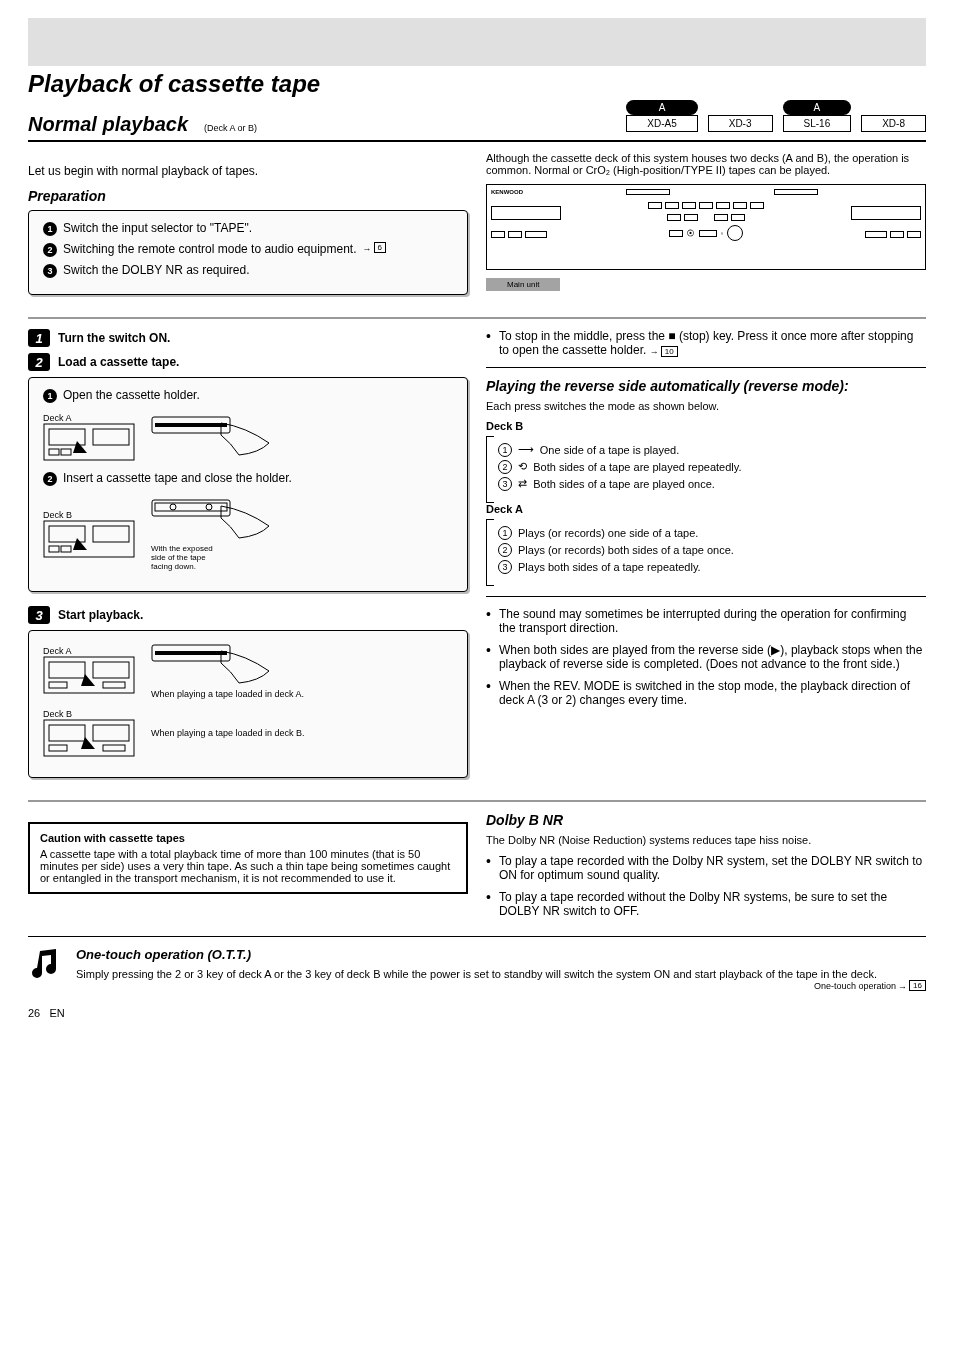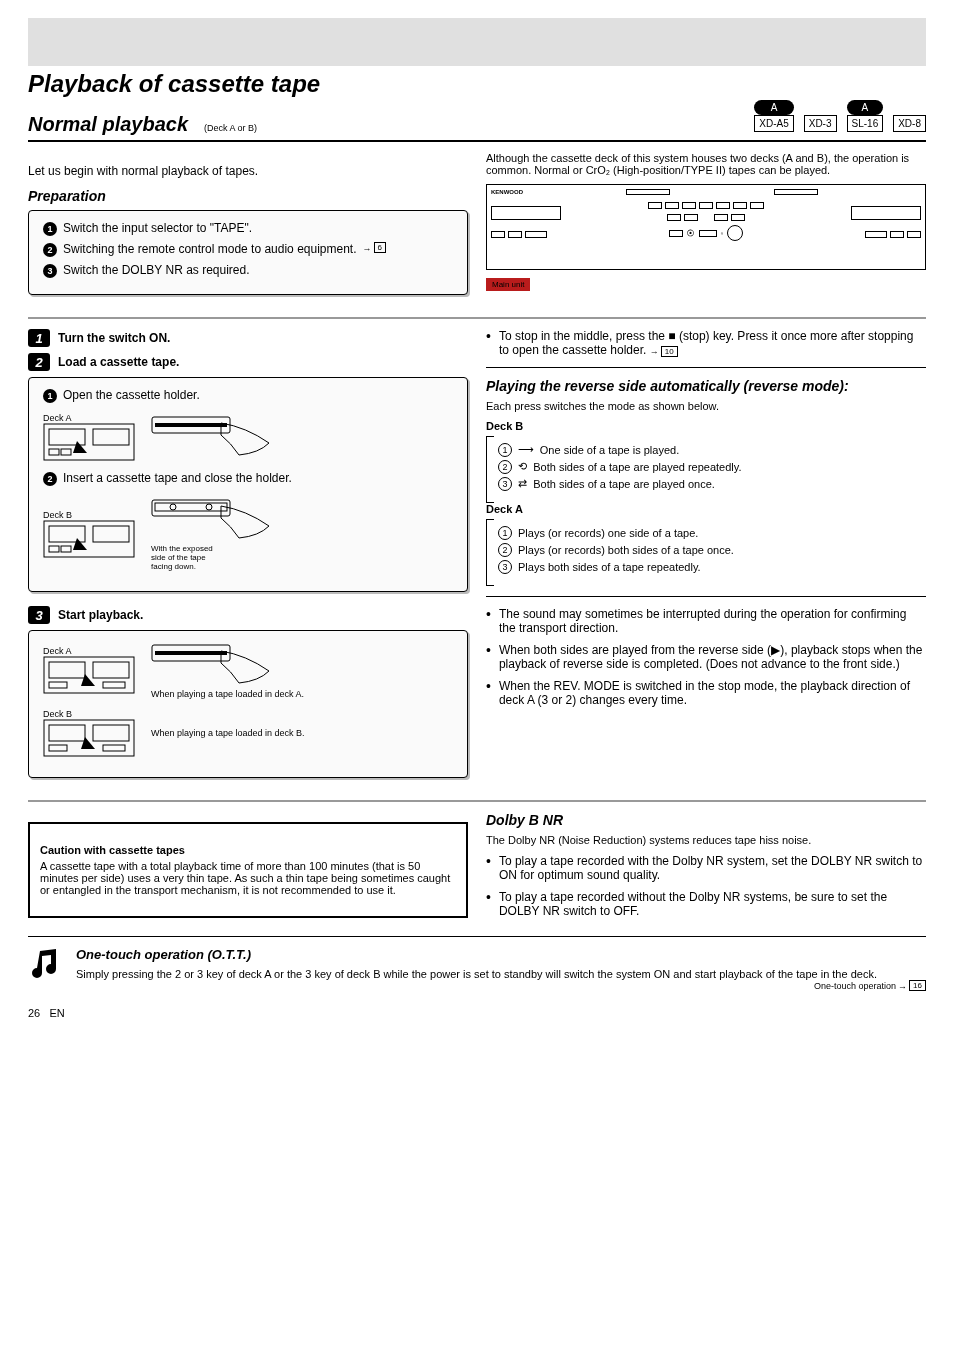--- a/index.html
+++ b/index.html
@@ -19,21 +19,21 @@
   }
   .chapter-title-row { display: flex; align-items: flex-end; gap: 10px; margin-bottom: 2px; }
   .chapter-title { font-size: 24px; font-weight: bold; font-style: italic; }
   .header-row { border-bottom: 2px solid #000; padding-bottom: 4px; margin-bottom: 10px; display: flex; justify-content: space-between; align-items: flex-end; }
   .subtitle-row { display: flex; align-items: baseline; gap: 16px; }
   .subtitle { font-size: 20px; font-weight: bold; font-style: italic; }
   .subtitle-note { font-size: 9px; }
   .model-badges { display: flex; gap: 10px; align-items: flex-end; padding-bottom: 4px; }
   .badge {
     border: 1px solid #000;
-    padding: 2px 4px;
+    padding: 2px 20px;
     font-size: 10px;
     text-align: center;
   }
   .badge-solid { background: #000; color: #fff; padding: 2px 4px; font-size: 10px; border-radius: 8px; }
   .two-col { display: flex; gap: 18px; }
   .col-left, .col-right { flex: 1; }
   .intro { font-size: 12px; margin-bottom: 10px; margin-top: 12px; }
   .prep-label { font-weight: bold; font-style: italic; font-size: 14px; margin-bottom: 6px; }
   .proc-box {
     border: 1px solid #000;
@@ -99,38 +99,38 @@
     width: 92px; height: 38px;
     position: relative;
   }
   .slot-drawing { width: 120px; height: 48px; position: relative; }
   .bullet-list { list-style: none; padding-left: 0; }
   .bullet-list li { display: flex; gap: 8px; margin-bottom: 8px; }
   .bullet-dot { font-size: 14px; line-height: 1; flex-shrink: 0; }
   .section-divider { border: none; border-top: 2px solid #999; margin: 8px 0 10px 0; }
   .thin-divider { border: none; border-top: 1px solid #000; margin: 10px 0; }
   .right-top-intro { font-size: 11px; margin-bottom: 8px; }
-  .unit-badge { display: inline-block; background: #b91c1c; color: #000; font-size: 8px; padding: 2px 6px; }
+  .unit-badge { display: inline-block; background: #a3a3a3; color: #000; font-size: 8px; padding: 2px 21px; }
   .section-heading { font-size: 14px; font-weight: bold; font-style: italic; margin-bottom: 6px; }
   .para { font-size: 11px; margin-bottom: 8px; }
   .reverse-cycle { margin: 6px 0 10px 0; font-size: 11px; }
   .cycle-row { display: flex; align-items: center; gap: 6px; margin-bottom: 2px; }
   .bracket-col {
     border-left: 1px solid #000;
     border-top: 1px solid #000;
     border-bottom: 1px solid #000;
     width: 8px;
     align-self: stretch;
     margin-right: 4px;
   }
   .reverse-block { display: flex; margin-top: 4px; }
   .reverse-header { font-weight: bold; font-size: 11px; margin-bottom: 2px; }
   .caution-box {
     border: 2px solid #000;
-    padding: 20px 10px;
+    padding: 8px 10px;
     margin-top: 10px;
     font-size: 11px;
   }
   .caution-title { font-weight: bold; margin-bottom: 4px; }
   .tip-block { display: flex; gap: 14px; margin-top: 2px; }
   .tip-icon {
     width: 34px; height: 34px;
     flex-shrink: 0;
     display: flex; align-items: center; justify-content: center;
     font-size: 26px;

